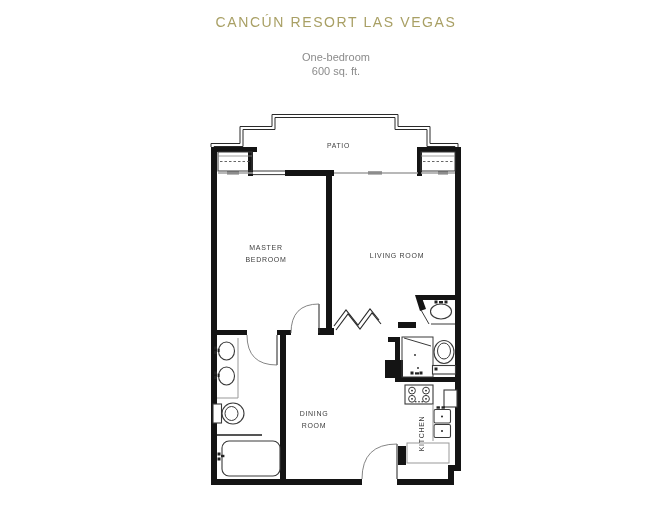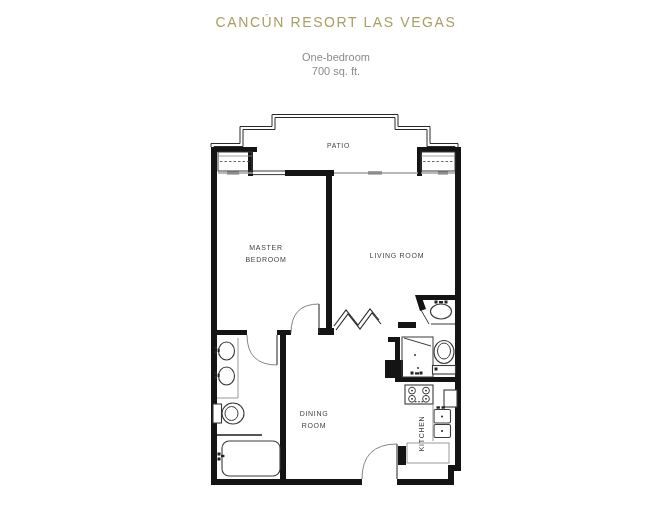--- a/index.html
+++ b/index.html
@@ -30,21 +30,21 @@
   .patio-label{font-size:6.8px;}
 </style>
 </head>
 <body>
 
 <div class="page">
 
   <div class="title">CANCÚN RESORT LAS VEGAS</div>
   <div class="subtitle">
     <div>One-bedroom</div>
-    <div>700 sq. ft.</div>
+    <div>600 sq. ft.</div>
   </div>
 
   <svg width="672" height="510" viewBox="0 0 672 510">
 
     <g>
       <path class="rail" d="M211,147 V143.5 H240 V126.5 H272 V114.5 H398 V126.5 H430 V143.5 H458 V147"></path>
       <path class="rail" d="M214,147 V146.5 H243 V129.5 H275 V117.5 H395 V129.5 H427 V146.5 H455 V147"></path>
     </g>
 
     <g>

